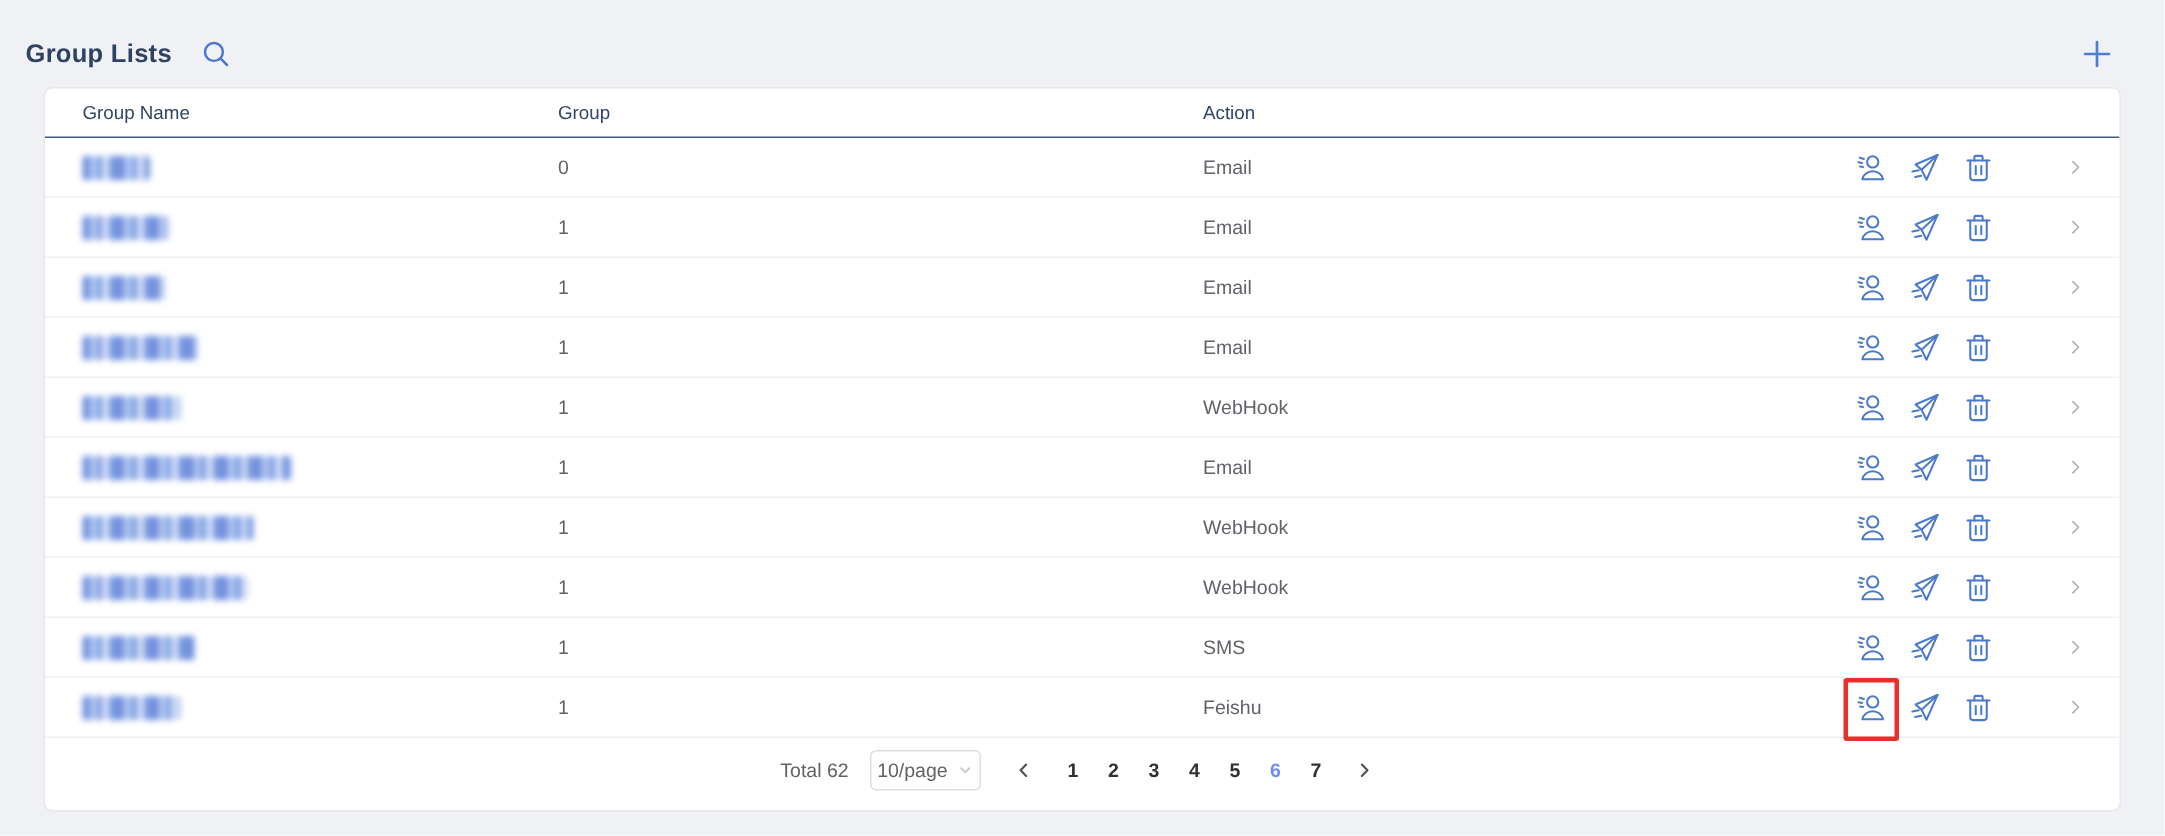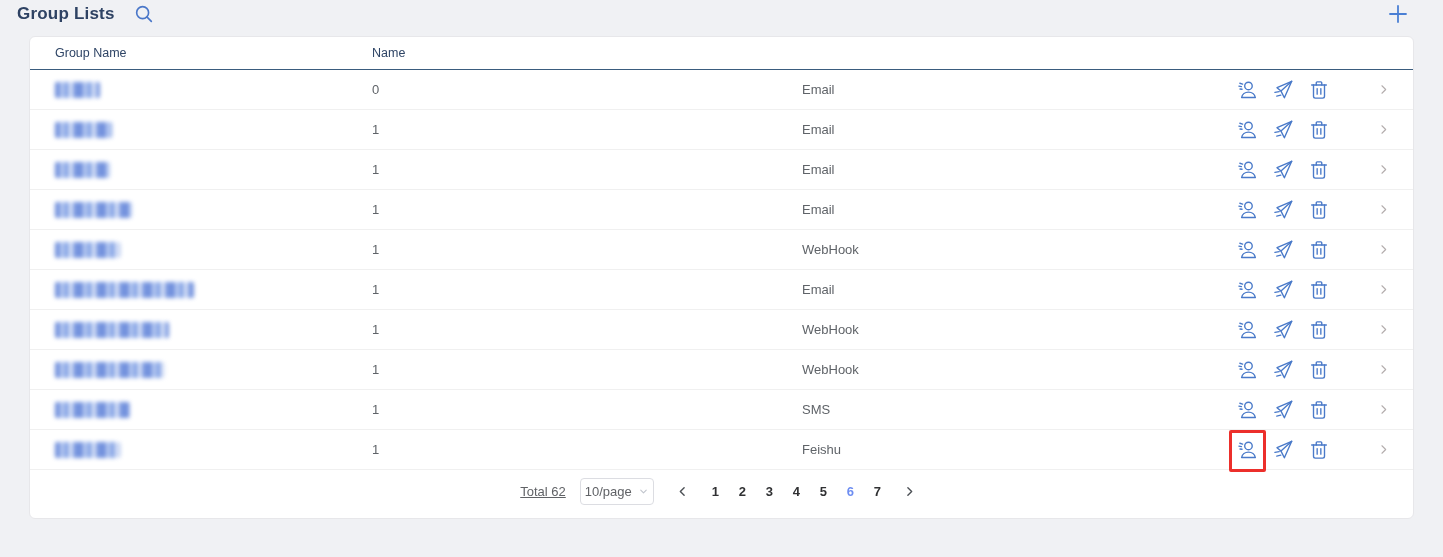--- a/index.html
+++ b/index.html
@@ -8,21 +8,21 @@
     font-family:"Liberation Sans", sans-serif;
     background:#f0f1f4;
     color:#303133;
     overflow:hidden;
   }
   .page { width:1443px; height:557px; position:relative; }
 
   
   .topbar {
     display:flex; align-items:center;
-    padding:2px 30px 10px 17px;
+    padding:24px 30px 10px 17px;
   }
   .page-title {
     font-size:17px; font-weight:bold; color:#2e4263; letter-spacing:.2px;
   }
   .search-btn { margin-left:18px; cursor:pointer; display:flex; align-items:center; }
   .spacer { flex:1; }
   .add-btn { cursor:pointer; display:flex; align-items:center; margin-right:3px; }
 
   
   .card {
@@ -73,21 +73,21 @@
     content:""; position:absolute; inset:-9px -8px -11px -7px;
     border:3.5px solid #ec2f2b; border-radius:2px; pointer-events:none;
   }
   .row-chevron { margin-left:auto; cursor:pointer; display:flex; }
 
   
   .pager {
     height:42px; display:flex; align-items:center; justify-content:center;
     gap:6px; font-size:13px; color:#606266;
   }
-  .pager-total { margin-right:8px; color:#606266;text-decoration:underline; }
+  .pager-total { margin-right:8px; color:#606266; }
   .page-size-select {
     width:74px; height:27px; border:1px solid #dcdde2; border-radius:4px;
     display:flex; align-items:center; justify-content:center; gap:6px;
     color:#606266; cursor:pointer; background:#fff; margin-right:10px;
   }
   .pager-arrow { width:26px; height:26px; display:flex; align-items:center; justify-content:center; cursor:pointer; }
   .pager-page {
     min-width:27px; height:26px; display:flex; align-items:center; justify-content:center;
     font-weight:bold; color:#303133; cursor:pointer; font-size:13px;
   }
@@ -116,21 +116,22 @@
           <line x1="4" y1="12" x2="20" y2="12"></line>
         </svg>
       </span>
     </span>
   </div>
 
   <div class="card">
 
     <div class="thead">
       <div class="th">Group Name</div>
-      <div class="th">Name</div>
+      <div class="th">Group</div>
+      <div class="th">Action</div>
     </div>
 
     <div>
         <div class="trow">
     <div class="td">
       <span class="redacted" style="width: 45px;"></span>
     </div>
     <div class="td">0</div>
     <div class="td">Email</div>
     <div class="action-cell">

